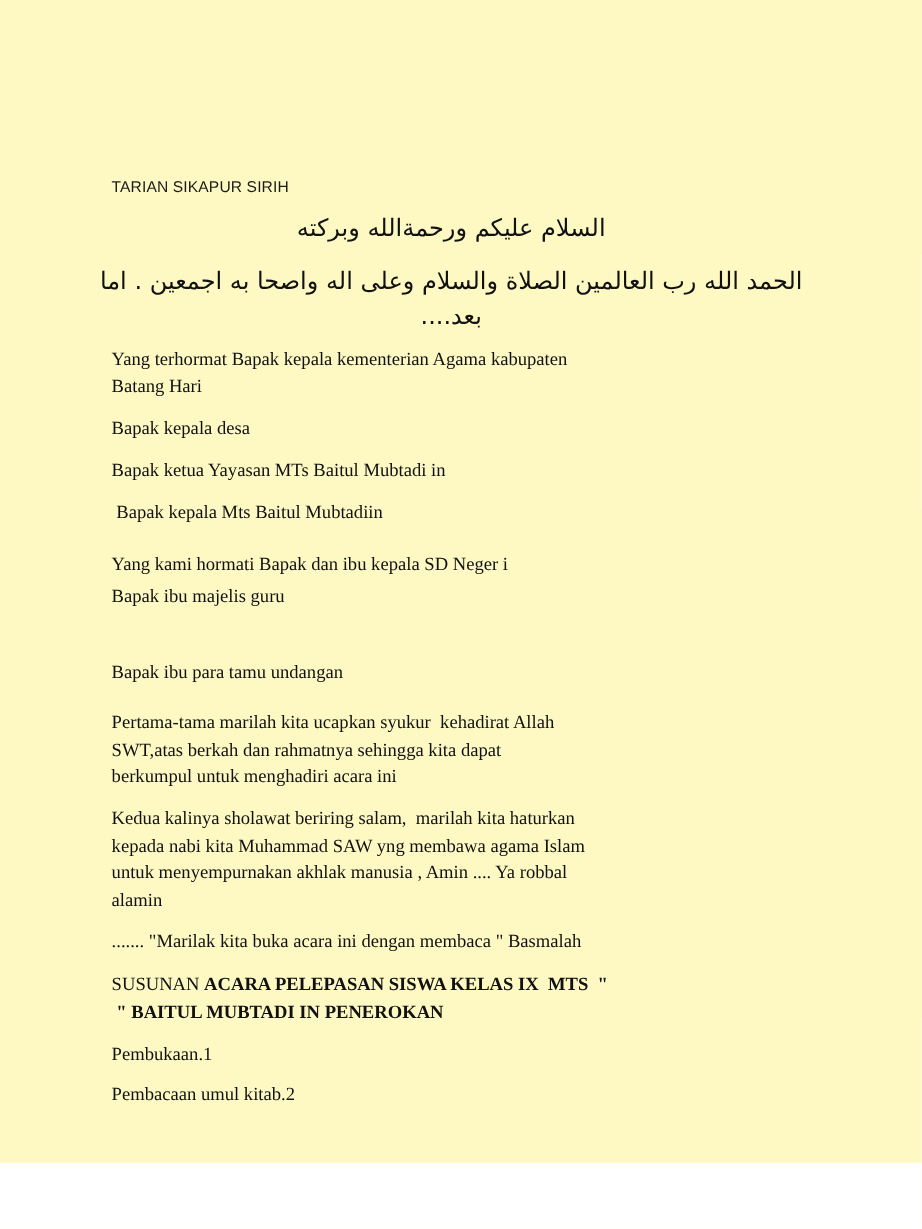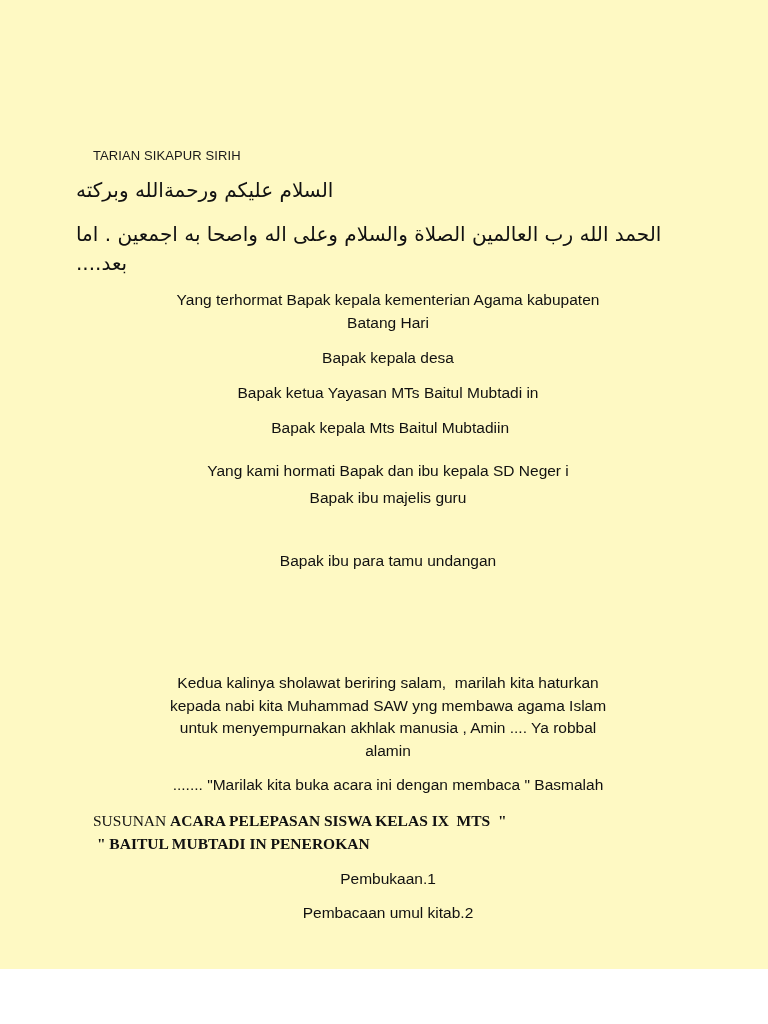--- a/index.html
+++ b/index.html
@@ -29,38 +29,37 @@
       top: 148px;
       font-family: "Liberation Sans", sans-serif;
       font-size: 13px;
       letter-spacing: 0.1px;
       color: #1a1a1a;
     }
     .arabic {
       position: absolute;
       right: 92px;
       direction: rtl;
-      text-align: left;
+      text-align: center;
       font-family: "DejaVu Sans", sans-serif;
       font-size: 20px;
       color: #111;
       line-height: 29px;
     }
     .arabic.salam { top: 176px; width: 600px; }
     .arabic.hamdalah { top: 220px; width: 600px; }
     .body-text {
       position: absolute;
       left: 93px;
       width: 590px;
-      font-family: Liberation Sans, sans-serif;
+      font-family: Liberation Serif, serif;
       font-size: 15.5px;
       line-height: 22.5px;
       color: #111;
       white-space: pre-wrap;
-      text-align: center;
     }
     .heading-line {
       position: absolute;
       left: 93px;
       width: 590px;
       font-family: Liberation Serif, serif;
       font-size: 15.5px;
       line-height: 22.5px;
       color: #111;
       white-space: pre-wrap;
@@ -79,20 +78,23 @@
 
   <div class="body-text" style="top:289px;">Yang terhormat Bapak kepala kementerian Agama kabupaten
 Batang Hari</div>
   <div class="body-text" style="top:347px;">Bapak kepala desa</div>
   <div class="body-text" style="top:382px;">Bapak ketua Yayasan MTs Baitul Mubtadi in</div>
   <div class="body-text" style="top:417px;"> Bapak kepala Mts Baitul Mubtadiin</div>
   <div class="body-text" style="top:460px;">Yang kami hormati Bapak dan ibu kepala SD Neger i</div>
   <div class="body-text" style="top:487px;">Bapak ibu majelis guru</div>
   <div class="body-text" style="top:550px;">Bapak ibu para tamu undangan</div>
 
+  <div class="body-text" style="top:592px;">Pertama-tama marilah kita ucapkan syukur  kehadirat Allah
+SWT,atas berkah dan rahmatnya sehingga kita dapat
+berkumpul untuk menghadiri acara ini</div>
   <div class="body-text" style="top:672px;">Kedua kalinya sholawat beriring salam,  marilah kita haturkan
 kepada nabi kita Muhammad SAW yng membawa agama Islam
 untuk menyempurnakan akhlak manusia , Amin .... Ya robbal
 alamin</div>
   <div class="body-text" style="top:774px;">....... "Marilak kita buka acara ini dengan membaca " Basmalah</div>
 
   <div class="heading-line" style="top:810px;"><span>SUSUNAN </span><b>ACARA PELEPASAN SISWA KELAS IX  MTS  "</b><br><b> " BAITUL MUBTADI IN PENEROKAN</b></div>
 
   <div class="body-text" style="top:868px;">Pembukaan.1</div>
   <div class="body-text" style="top:902px;">Pembacaan umul kitab.2</div>

